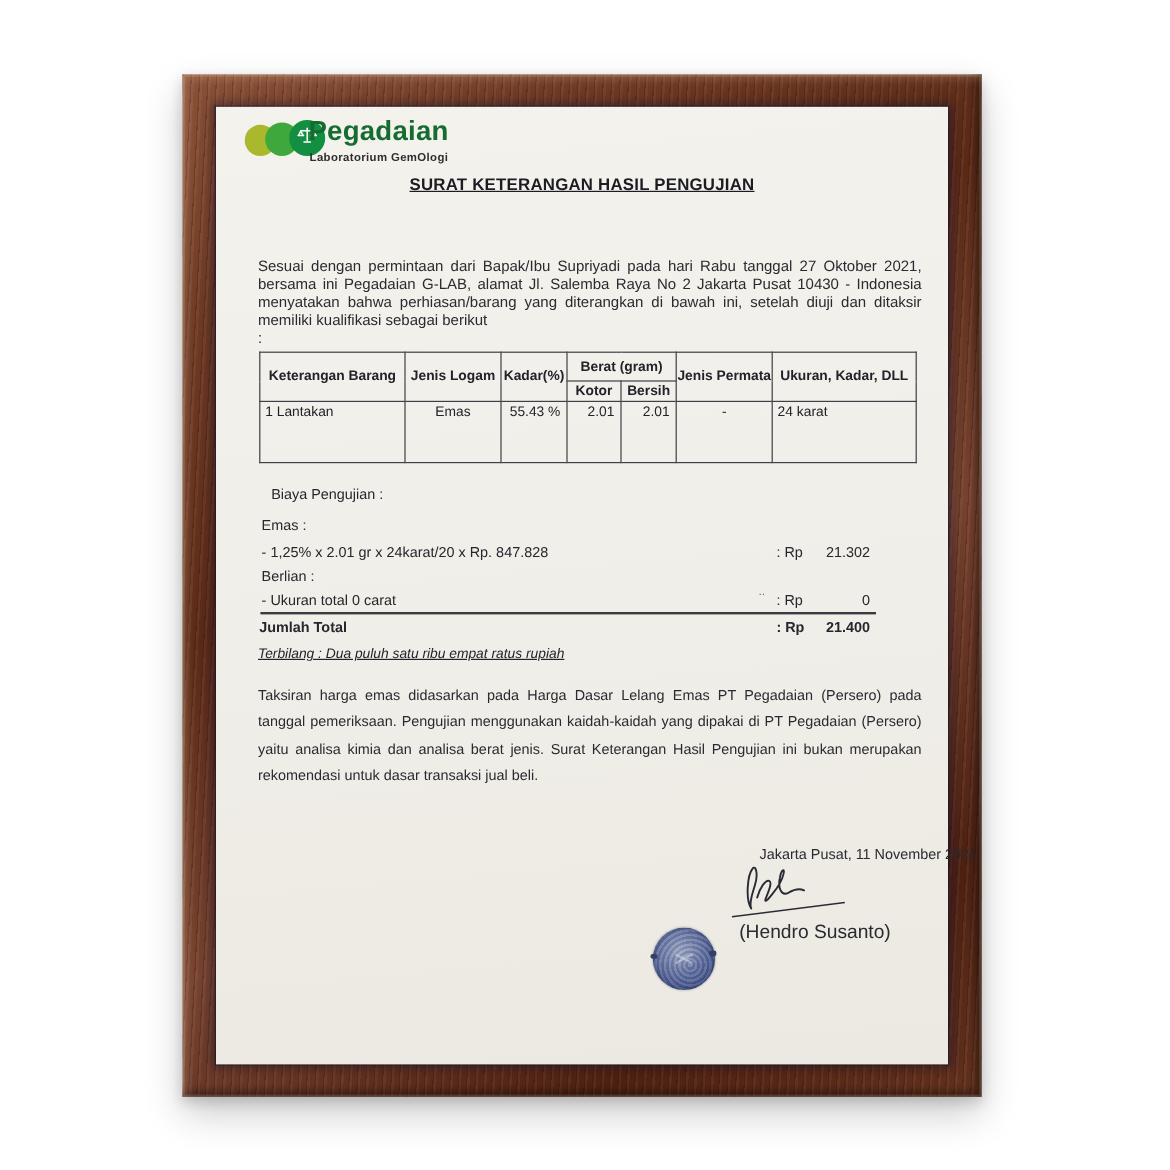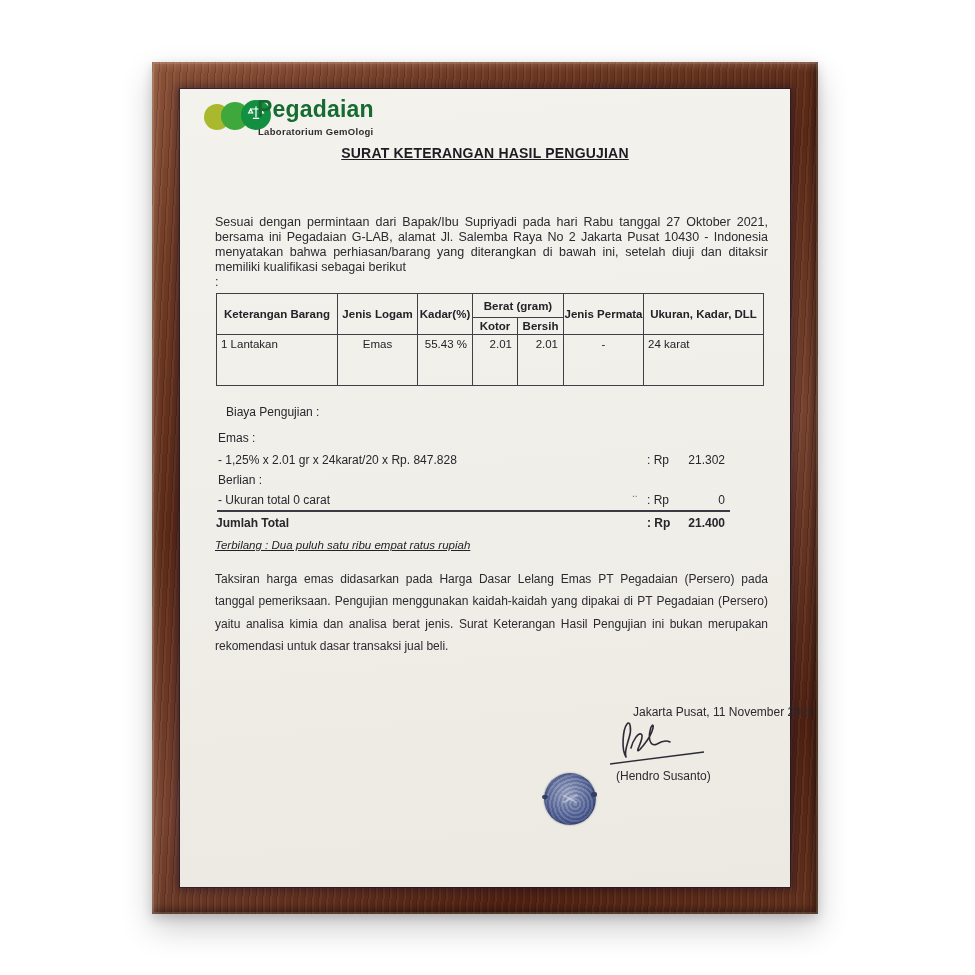--- a/index.html
+++ b/index.html
@@ -75,21 +75,21 @@
   
   .terbilang { position:absolute; left:35px; top:450px; font-size:11.5px; font-style:italic;
                text-decoration:underline; color:#222228; }
   .notes { position:absolute; left:35px; top:479px; width:553px; font-size:12px;
            line-height:22.4px; text-align:justify; color:#2a2a30; }
   .closing { position:absolute; left:35px; top:555px; font-size:12px; color:#2a2a30; }
 
   
   .place-date { position:absolute; left:453px; top:616px; font-size:12px; color:#2a2a30; white-space:nowrap; }
   .sig-svg { position:absolute; left:428px; top:628px; }
-  .sig-name { position:absolute; left:436px; top:680px; font-size:12px; color:#2a2a30; }
+  .sig-name { position:absolute; left:436px; top:680px; font-size:16px; color:#2a2a30; }
 
   
   .stamp { position:absolute; left:364px; top:684px; width:52px; height:52px; border-radius:50%;
     background:
       repeating-radial-gradient(circle at 60% 60%, rgba(255,255,255,0.10) 0 2px, rgba(0,0,0,0.12) 2px 4px),
       radial-gradient(circle at 44% 38%, #97a3c6 0%, #6d7cac 30%, #4c5d99 55%, #35477f 80%, #2a386b 100%);
     opacity:0.93; filter:blur(0.5px);
     box-shadow: 0 0 2px rgba(40,50,90,0.5), inset 0 0 4px rgba(15,20,50,0.6);
   }
   .stamp-x { position:absolute; left:19px; top:19px; width:14px; height:14px; }

